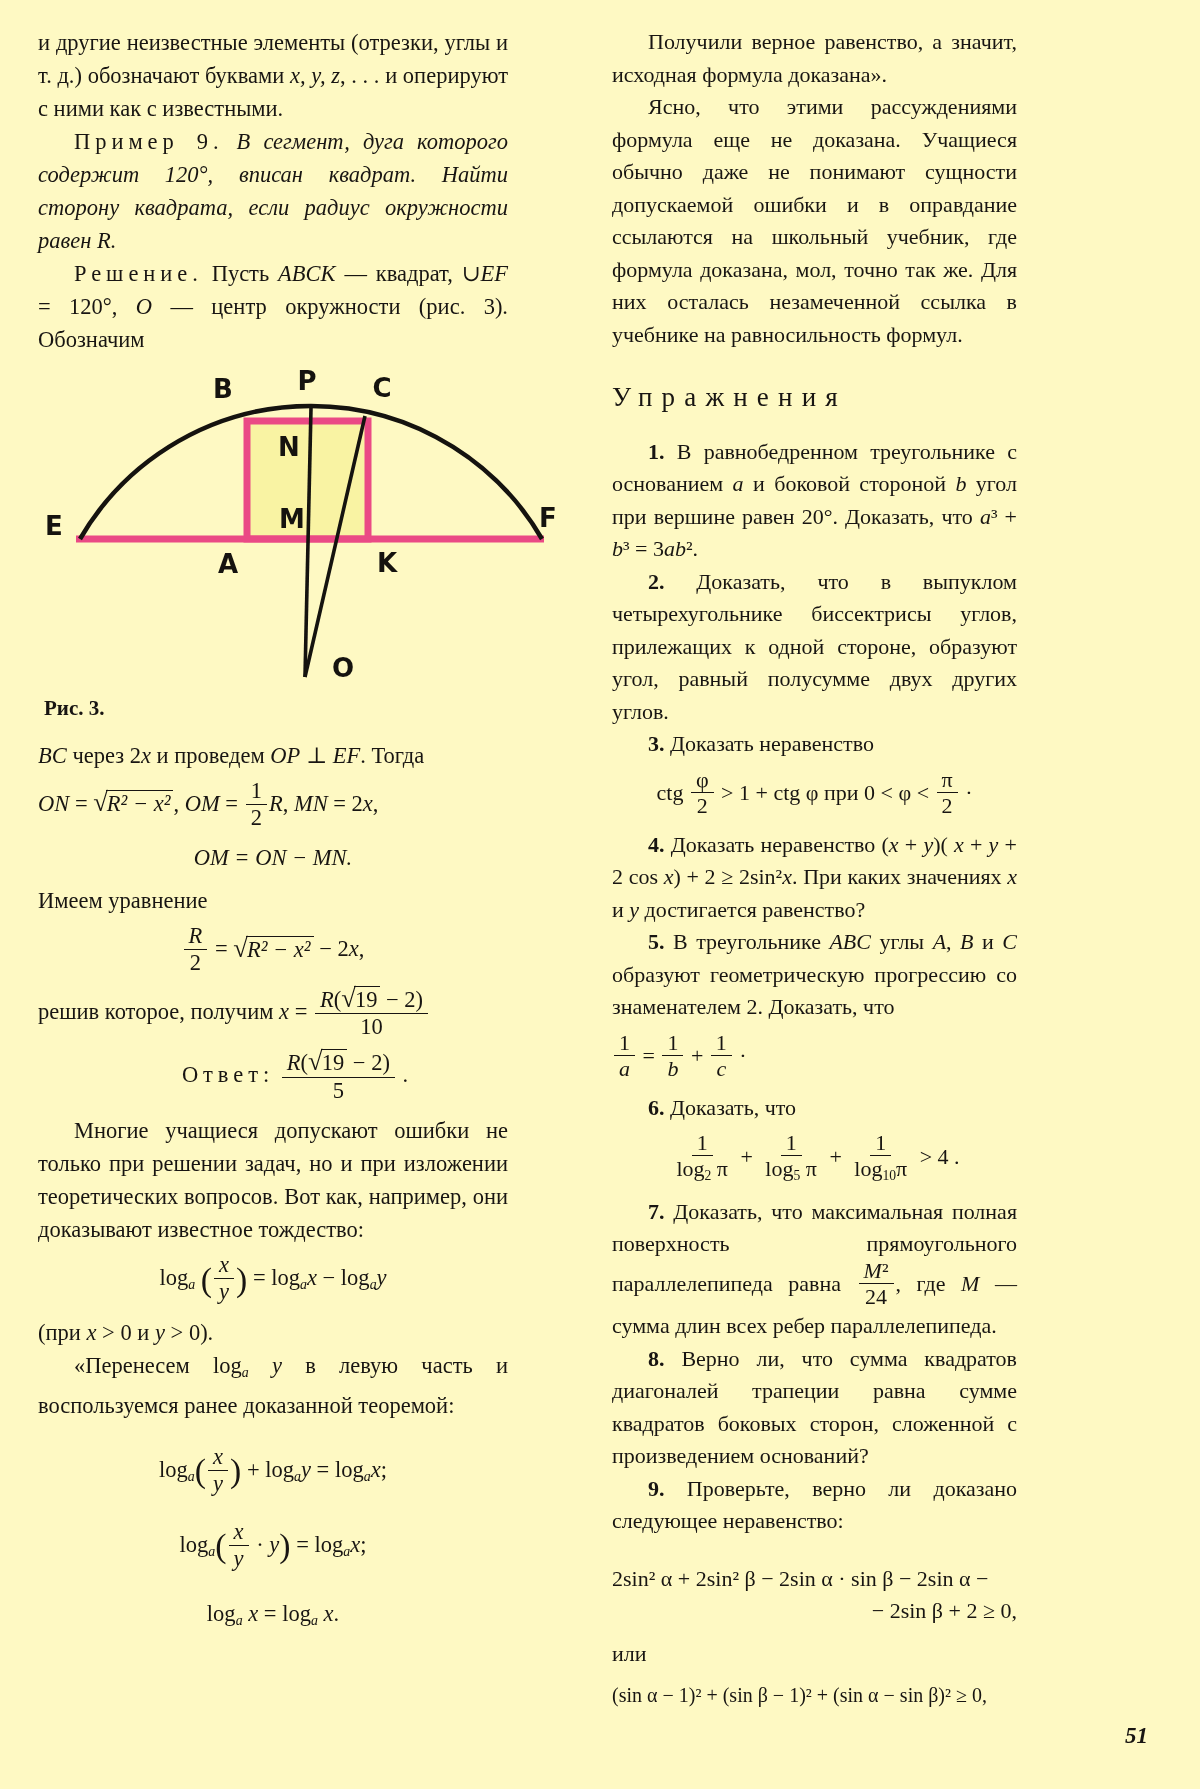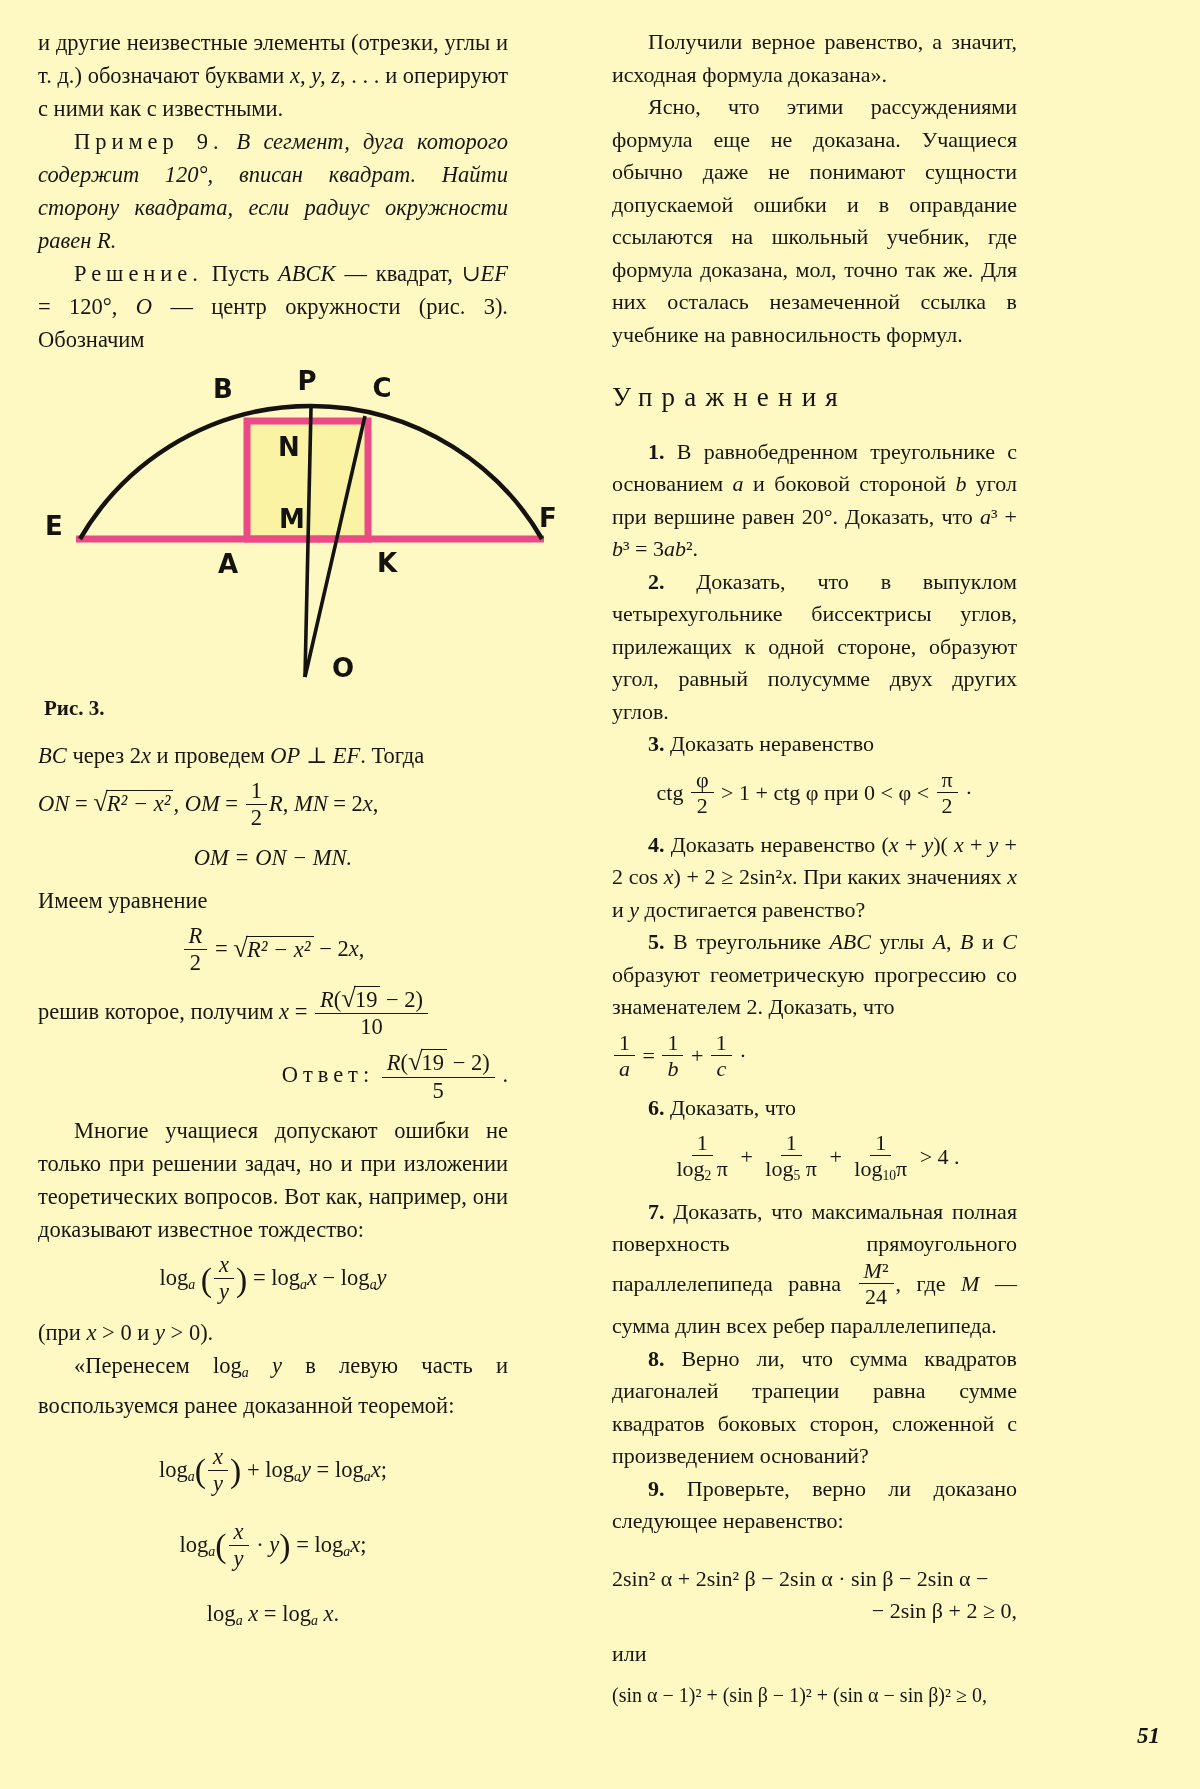--- a/index.html
+++ b/index.html
@@ -26,29 +26,29 @@
   .frac .den{padding:1px 5px 0;display:inline-block;}
   .sqrt{white-space:nowrap;display:inline;margin-top:31px;}
   .sqrt .sign{font-size:1.18em;}
   .sqrt .rad{border-top:1.8px solid currentColor;padding:0 3px 0 1px;margin-left:-2px;}
   .formula{margin:9px 0 10px;text-align:center;}
   .fleft{text-align:left;}
   .fright{text-align:right;}
   .nowrap{white-space:nowrap;}
   .hang{margin-left:-76px;}
   .tight{font-size:20px;}
-  .answer{text-align:right;padding-left:44px;}
+  .answer{text-align:center;padding-left:44px;}
   .m0{margin-bottom:0;margin-top:25px;}
   .m0t{margin-top:0;}
   .heading{font-weight:bold;font-size:27px;text-align:left;letter-spacing:.34em;margin:30px 0 22px;font-weight:normal;}
   .fig{margin:10px 0 14px;}
   .fig svg{display:block;margin-left:-8px;}
   .fig text{font-family:"DejaVu Sans","Liberation Sans",sans-serif;font-weight:bold;font-size:26px;fill:#15130f;}
   .figcap{font-family:Liberation Serif, serif;font-weight:bold;font-size:21px;margin-top:4px;padding-left:6px;}
-  .pageno{position:absolute;right:40px;bottom:40px;font-weight:bold;font-style:italic;font-size:23px;}
+  .pageno{position:absolute;right:52px;bottom:40px;font-weight:bold;font-style:italic;font-size:23px;}
 </style>
 </head>
 <body>
 
 <div class="page">
 
   <div class="col col-left">
     <p><span>и другие неизвестные элементы (отрезки, углы и т. д.) обозначают буквами </span><span class="it">x, y, z</span><span>, . . .  и оперируют с ними как с известными.</span></p>
     <p class="ind"><span class="spaced">Пример 9.</span><span> </span><span class="it">В сегмент, дуга которого содержит 120°, вписан квадрат. Найти сторону квадрата, если радиус окружности равен R.</span></p>
     <p class="ind"><span class="spaced">Решение.</span><span>  Пусть  </span><span class="it">ABCK</span><span> — квадрат,  ∪</span><span class="it">EF</span><span> = 120°,  </span><span class="it">O</span><span> — центр окружности  (рис. 3).  Обозначим</span></p>

